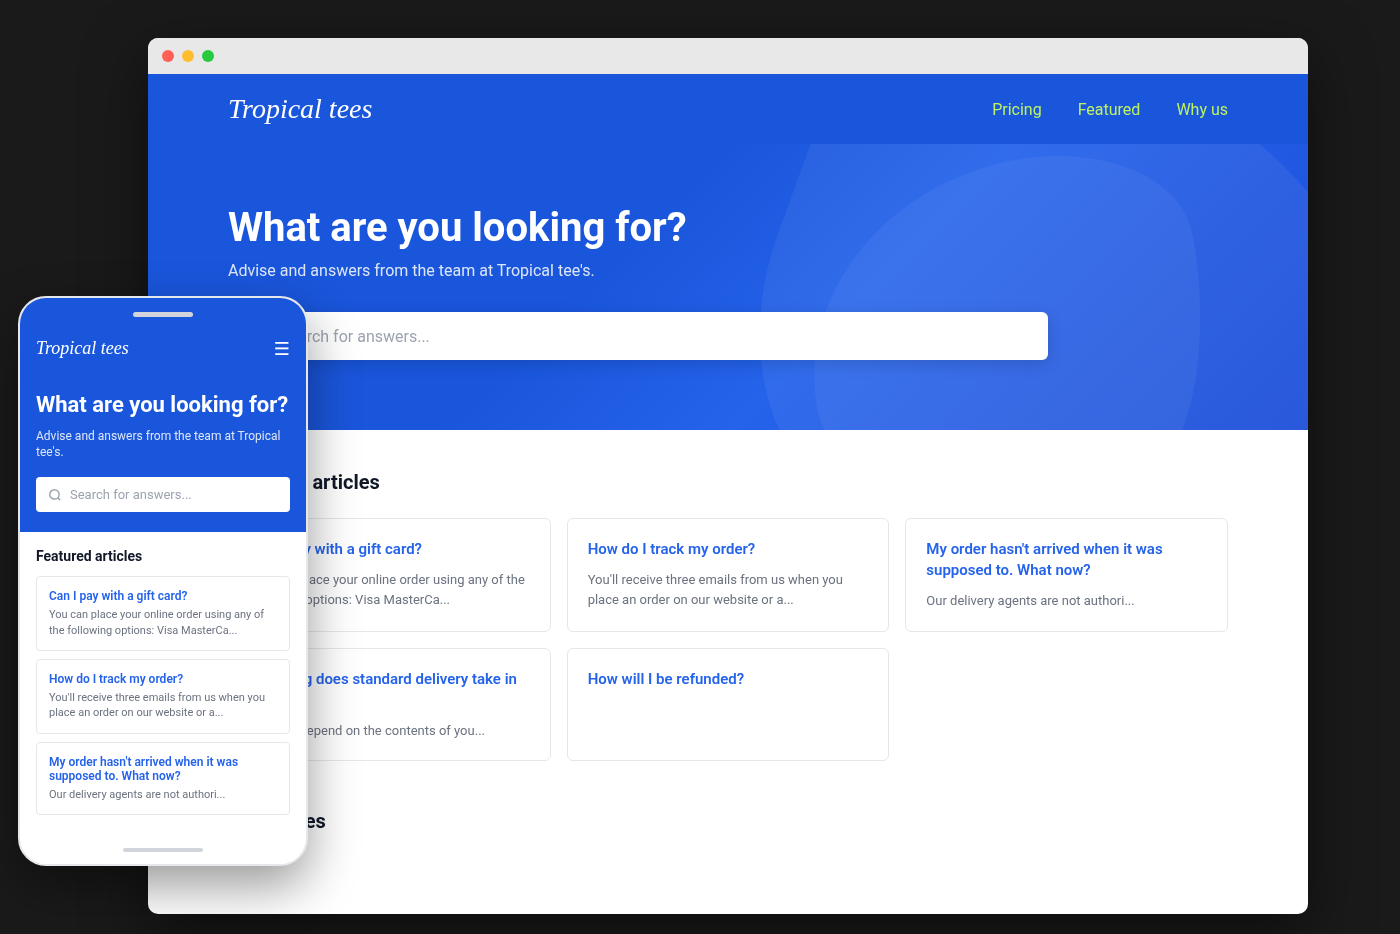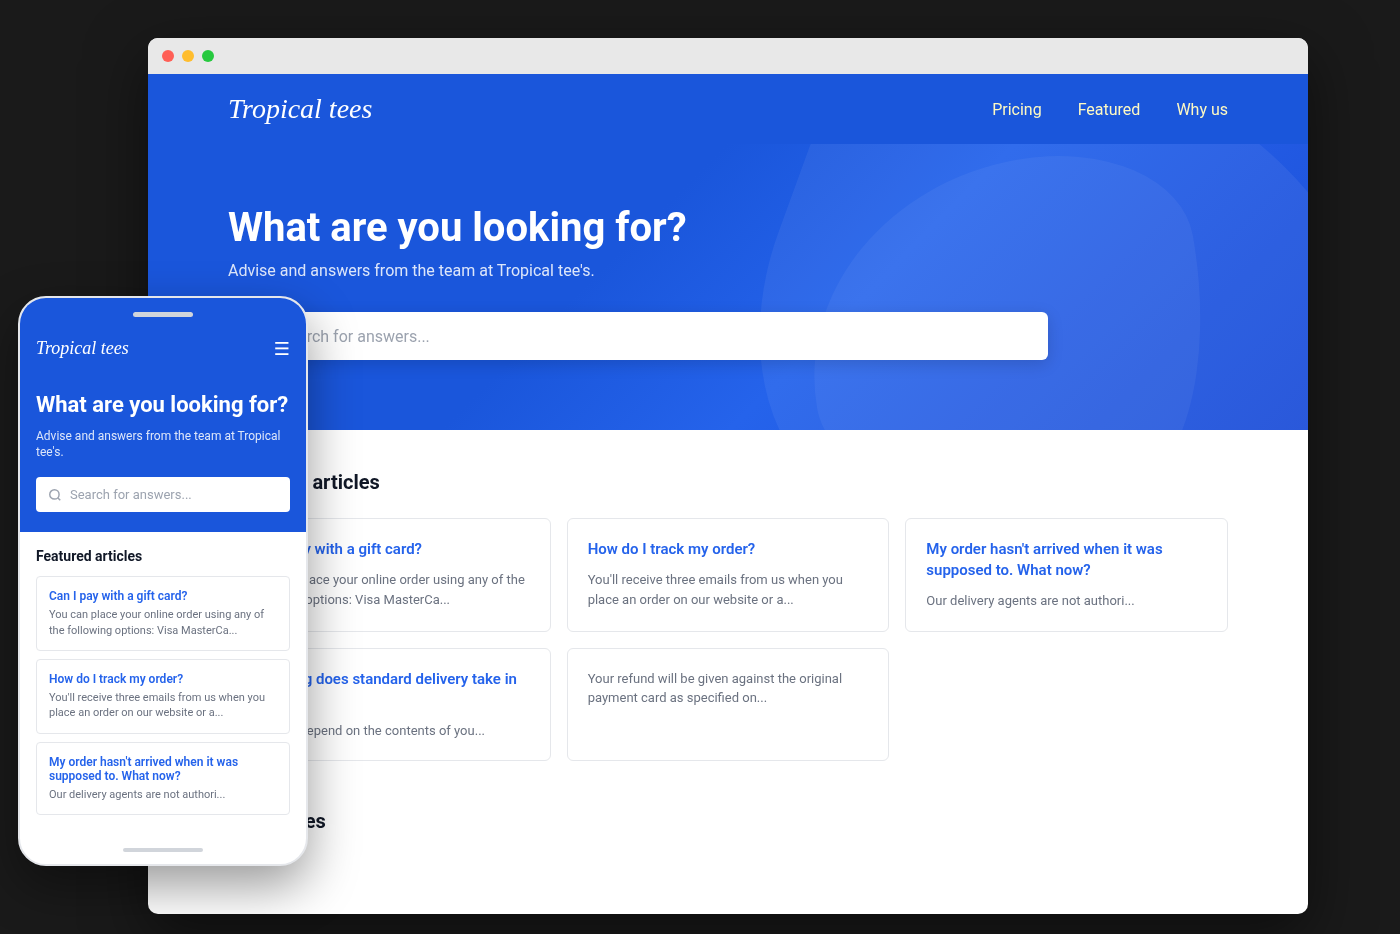--- a/index.html
+++ b/index.html
@@ -69,21 +69,21 @@
       font-style: italic;
     }
 
     .nav-links {
       display: flex;
       gap: 36px;
       list-style: none;
     }
 
     .nav-links a {
-      color: #fef9c3;
+      color: #bef264;
       text-decoration: none;
       font-size: 16px;
       font-weight: 400;
     }
 
     
     .hero {
       background: linear-gradient(135deg, #1a56db 0%, #1a56db 40%, #2563eb 60%, #1d4ed8 100%);
       padding: 60px 80px 70px;
       position: relative;
@@ -396,21 +396,21 @@
         <div class="article-card">
           <div class="article-card-title">My order hasn't arrived when it was supposed to. What now?</div>
           <div class="article-card-excerpt">Our delivery agents are not authori...</div>
         </div>
 
         <div class="article-card">
           <div class="article-card-title">How long does standard delivery take in the US?</div>
           <div class="article-card-excerpt">This will depend on the contents of you...</div>
         </div>
         <div class="article-card">
-          <div class="article-card-excerpt">Your refund will be given against the original payment card as specified on...</div>
+          <div class="article-card-title">How will I be refunded?</div>
         </div>
         <div class="article-card" style="border:none; background:transparent;"></div>
       </div>
 
       <h2 class="categories-title">Categories</h2>
     </div>
   </div>
 </div>
 
 <div class="mobile-phone">

